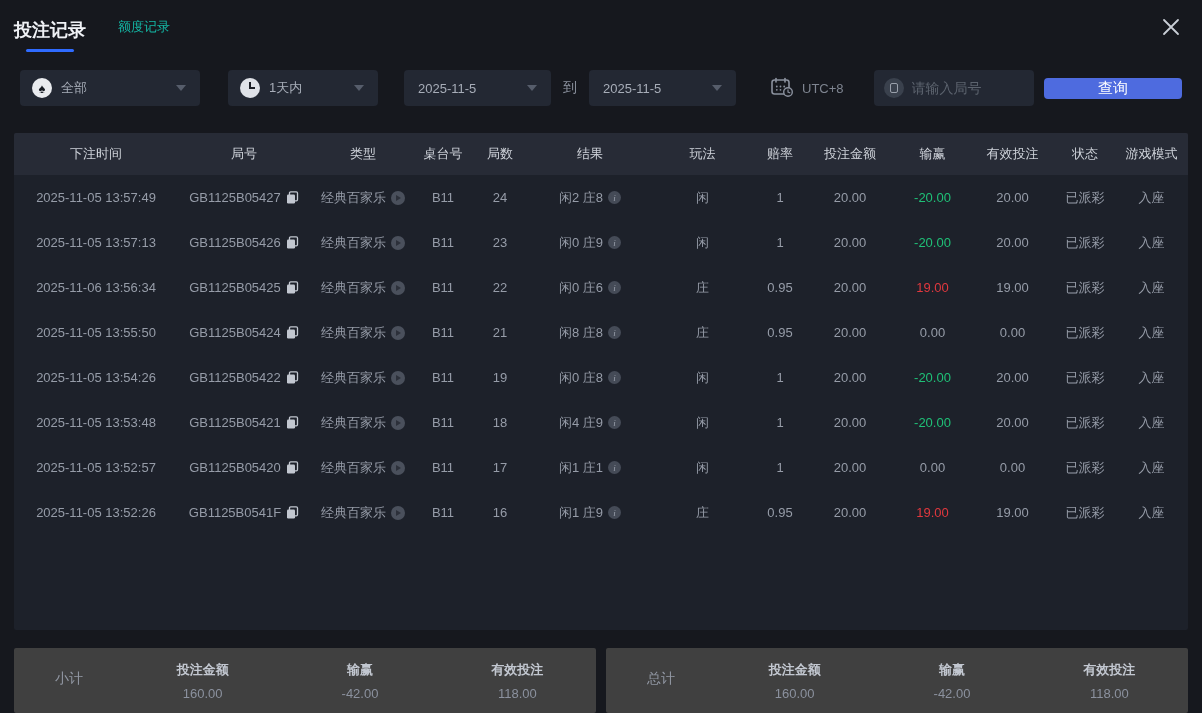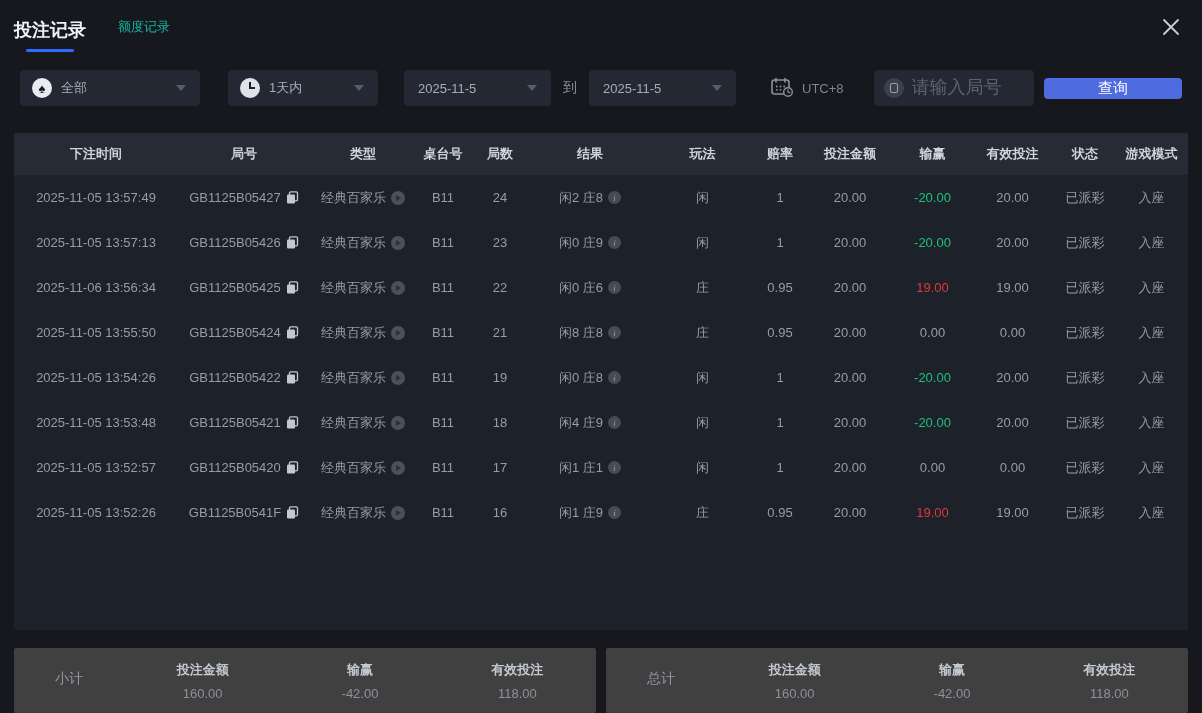--- a/index.html
+++ b/index.html
@@ -22,34 +22,34 @@
   .filterbar { display:flex; align-items:center; padding:0 14px; margin-top:12px; height:36px; }
   .chip { background:#232833; border-radius:4px; height:36px; display:flex; align-items:center; font-size:13px; color:#a7adb8; position:relative; }
   .chip .caret { width:0; height:0; border-left:5px solid transparent; border-right:5px solid transparent; border-top:6px solid #565d6b; margin-left:auto; }
   .sel-game { width:180px; margin-left:6px; padding:0 14px 0 12px; gap:9px; }
   .sel-time { width:150px; margin-left:28px; padding:0 14px 0 12px; gap:9px; }
   .sel-date { width:147px; padding:8px 14px; }
   .date1 { margin-left:26px; }
   .to-label { margin:0 12px; font-size:14px; color:#8b919e; }
   .tz { display:flex; align-items:center; gap:8px; margin-left:34px; color:#7e8490; font-size:13px;justify-content:flex-end; }
   .search-box { width:160px; margin-left:30px; padding:0 10px; gap:8px; }
-  .search-box input { background:transparent; border:none; outline:none; color:#86efac; font-size:18px; width:100px; font-family:Liberation Mono, monospace; }
+  .search-box input { background:transparent; border:none; outline:none; color:#86efac; font-size:14px; width:100px; font-family:Liberation Sans, sans-serif; }
   .search-box input::placeholder { color:#5c636e; }
   .query-btn { margin-left:auto; margin-right:6px; width:138px; height:21px; background:var(--accent-btn,#4e6bdf); color:#fff; border:none; border-radius:4px; font-size:15px; cursor:pointer; font-family:inherit; }
   
   .spade-circle { width:20px; height:20px; border-radius:50%; background:#e9ebef; color:#161a22; font-size:13px; display:flex; align-items:center; justify-content:center; line-height:1; }
   .clock-circle { width:20px; height:20px; border-radius:50%; background:#dfe2e8; position:relative; }
   .clock-circle:before { content:""; position:absolute; left:9px; top:4px; width:2px; height:7px; background:#1b1e26; }
   .clock-circle:after { content:""; position:absolute; left:9px; top:9px; width:6px; height:2px; background:#1b1e26; }
   .ticket-circle { width:20px; height:20px; border-radius:50%; background:#3a414d; display:flex; align-items:center; justify-content:center; }
   .ticket-circle .glyph { width:8px; height:10px; border:1.5px solid #9aa0ab; border-radius:2px; }
   
   .tablewrap { position:absolute; left:14px; right:14px; top:133px; height:497px; background:#1d212a; border-radius:2px; overflow:hidden; }
   .thead { display:flex; height:42px; background:#272b36; align-items:center; }
-  .th { font-size:13px; font-weight:bold; color:#cfd3da; text-align:center; }
+  .th { font-size:13px; font-weight:normal; color:#cfd3da; text-align:center; }
   .trow { display:flex; height:45px; align-items:center; }
   .td { font-size:13px; color:#969ca8; text-align:center; display:flex; align-items:center; justify-content:center; gap:5px; }
   .col-time{width:164px;} .col-game_id{width:132px;} .col-type{width:106px;}
   .col-table_no{width:54px;} .col-round{width:60px;} .col-result{width:120px;}
   .col-play{width:105px;} .col-odds{width:50px;} .col-bet{width:90px;}
   .col-win_loss{width:75px;} .col-valid_bet{width:85px;} .col-status{width:60px;} .col-mode{width:73px;}
   .val-green { color:var(--loss-green,#1fc077); }
   .val-red { color:var(--win-red,#e0383e); }
   .icon-copy { display:inline-flex; cursor:pointer; }
   .icon-video { width:14px; height:14px; border-radius:50%; background:#4a505c; position:relative; cursor:pointer; flex:0 0 auto; }

